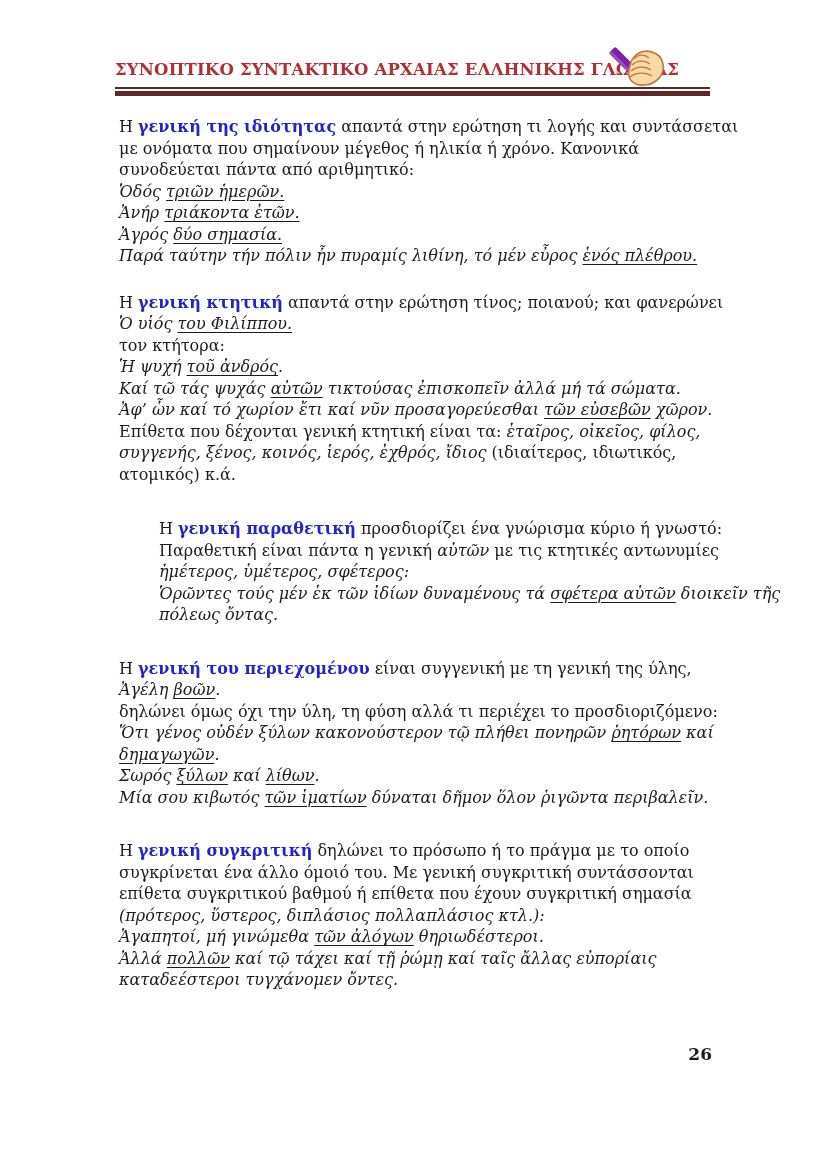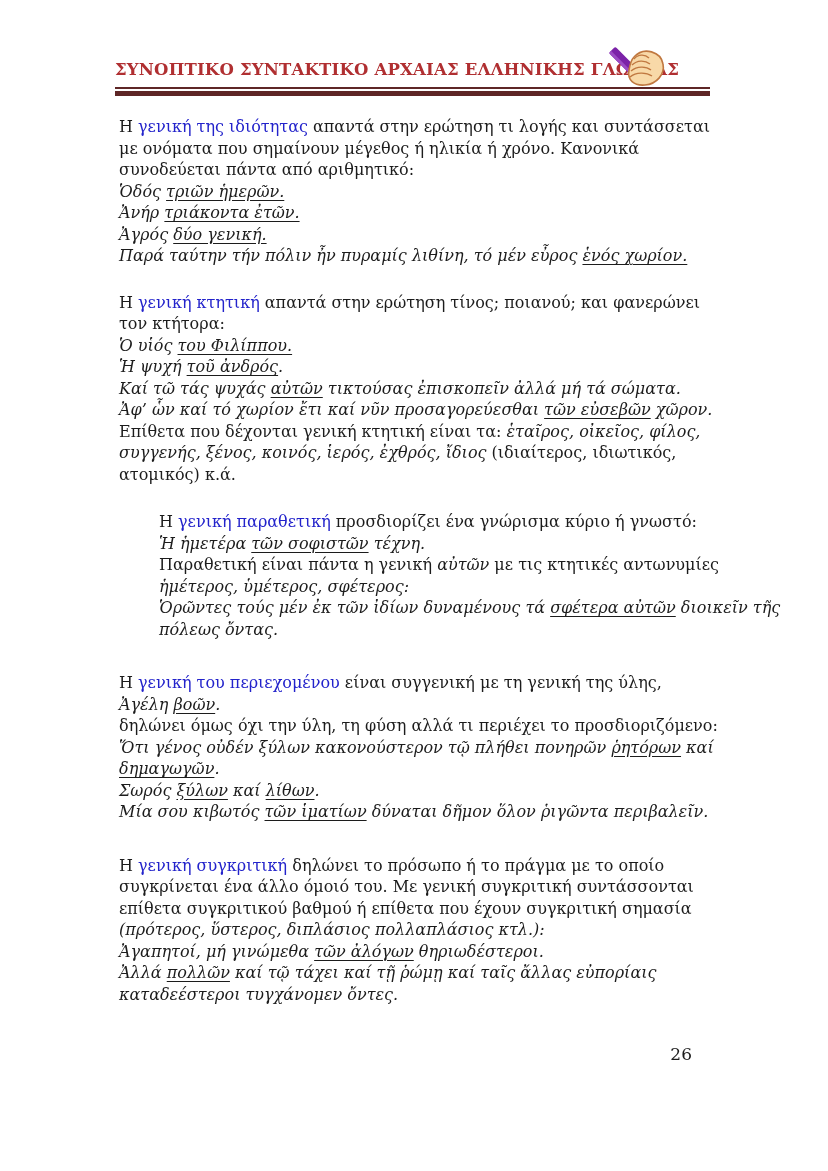--- a/index.html
+++ b/index.html
@@ -35,33 +35,34 @@
   .rule .thin{height:1.5px;background:var(--rule-color);}
   .rule .thick{height:5px;background:var(--rule-color);margin-top:2px;}
   
   .doc-body{
     position:absolute;
     top:116px;left:119px;right:100px;
     font-size:16px;
     line-height:21.5px;
   }
   .para{margin:0 0 25px 0;}
-  .para:nth-of-type(2){margin-bottom:26px;}
+  .para:nth-of-type(2){margin-bottom:33px;}
   .para:nth-of-type(3){margin-bottom:32px;margin-left:40px;}
   .para:nth-of-type(4){margin-bottom:24px;}
   .para:nth-of-type(5){margin-bottom:0;margin-top:32px;}
   .line{white-space:nowrap;}
-  .seg-h{color:var(--term-color);font-weight:normal;}
+  .seg-h{color:var(--term-color);font-weight:bold;}
   .seg-i{font-style:italic;}
   .seg-iu{font-style:italic;text-decoration:underline;text-underline-offset:2.5px;}
   
   .page-number{
     position:absolute;
-    top:1044px;right:136px;
+    top:1044px;right:116px;
     font-size:17px;
+    font-weight:bold;
   }
 </style>
 </head>
 <body>
 
 <div class="page">
 
   <div class="header">
     <div class="title">ΣΥΝΟΠΤΙΚΟ ΣΥΝΤΑΚΤΙΚΟ ΑΡΧΑΙΑΣ ΕΛΛΗΝΙΚΗΣ ΓΛΩΣΣΑΣ</div>
 
@@ -84,37 +85,36 @@
     </div>
   </div>
 
   <main class="doc-body" id="doc-body">
       <div class="para">
         <div class="line"><span>Η </span><span class="seg-h">γενική της ιδιότητας</span><span> απαντά στην ερώτηση τι λογής και συντάσσεται</span></div>
         <div class="line"><span>με ονόματα που σημαίνουν μέγεθος ή ηλικία ή χρόνο. Κανονικά</span></div>
         <div class="line"><span>συνοδεύεται πάντα από αριθμητικό:</span></div>
         <div class="line"><span class="seg-i">Ὁδός </span><span class="seg-iu">τριῶν ἡμερῶν.</span></div>
         <div class="line"><span class="seg-i">Ἀνήρ </span><span class="seg-iu">τριάκοντα ἐτῶν.</span></div>
-        <div class="line"><span class="seg-i">Ἀγρός </span><span class="seg-iu">δύο γενική.</span></div>
-        <div class="line"><span class="seg-i">Παρά ταύτην τήν πόλιν ἦν πυραμίς λιθίνη, τό μέν εὖρος </span><span class="seg-iu">ἑνός χωρίον.</span></div>
+        <div class="line"><span class="seg-i">Ἀγρός </span><span class="seg-iu">δύο σημασία.</span></div>
+        <div class="line"><span class="seg-i">Παρά ταύτην τήν πόλιν ἦν πυραμίς λιθίνη, τό μέν εὖρος </span><span class="seg-iu">ἑνός πλέθρου.</span></div>
       </div>
       <div class="para">
         <div class="line"><span>Η </span><span class="seg-h">γενική κτητική</span><span> απαντά στην ερώτηση τίνος; ποιανού; και φανερώνει</span></div>
+        <div class="line"><span class="seg-i">Ὁ υἱός </span><span class="seg-iu">του Φιλίππου.</span></div>
         <div class="line"><span>τον κτήτορα:</span></div>
-        <div class="line"><span class="seg-i">Ὁ υἱός </span><span class="seg-iu">του Φιλίππου.</span></div>
         <div class="line"><span class="seg-i">Ἡ ψυχή </span><span class="seg-iu">τοῦ ἀνδρός</span><span class="seg-i">.</span></div>
         <div class="line"><span class="seg-i">Καί τῶ τάς ψυχάς </span><span class="seg-iu">αὐτῶν</span><span class="seg-i"> τικτούσας ἐπισκοπεῖν ἀλλά μή τά σώματα.</span></div>
         <div class="line"><span class="seg-i">Ἀφ’ ὧν καί τό χωρίον ἔτι καί νῦν προσαγορεύεσθαι </span><span class="seg-iu">τῶν εὐσεβῶν</span><span class="seg-i"> χῶρον.</span></div>
         <div class="line"><span>Επίθετα που δέχονται γενική κτητική είναι τα: </span><span class="seg-i">ἑταῖρος, οἰκεῖος, φίλος,</span></div>
         <div class="line"><span class="seg-i">συγγενής, ξένος, κοινός, ἱερός, ἐχθρός, ἴδιος </span><span>(ιδιαίτερος, ιδιωτικός,</span></div>
         <div class="line"><span>ατομικός) κ.ά.</span></div>
       </div>
       <div class="para">
         <div class="line"><span>Η </span><span class="seg-h">γενική παραθετική</span><span> προσδιορίζει ένα γνώρισμα κύριο ή γνωστό:</span></div>
-        <div class="line"><span class="seg-i">Ἡ ἡμετέρα </span><span class="seg-iu">τῶν σοφιστῶν</span><span class="seg-i"> τέχνη.</span></div>
         <div class="line"><span>Παραθετική είναι πάντα η γενική </span><span class="seg-i">αὐτῶν</span><span> με τις κτητικές αντωνυμίες</span></div>
         <div class="line"><span class="seg-i">ἡμέτερος, ὑμέτερος, σφέτερος:</span></div>
         <div class="line"><span class="seg-i">Ὁρῶντες τούς μέν ἐκ τῶν ἰδίων δυναμένους τά </span><span class="seg-iu">σφέτερα αὐτῶν</span><span class="seg-i"> διοικεῖν τῆς</span></div>
         <div class="line"><span class="seg-i">πόλεως ὄντας.</span></div>
       </div>
       <div class="para">
         <div class="line"><span>Η </span><span class="seg-h">γενική του περιεχομένου</span><span> είναι συγγενική με τη γενική της ύλης,</span></div>
         <div class="line"><span class="seg-i">Ἀγέλη </span><span class="seg-iu">βοῶν</span><span class="seg-i">.</span></div>
         <div class="line"><span>δηλώνει όμως όχι την ύλη, τη φύση αλλά τι περιέχει το προσδιοριζόμενο:</span></div>
         <div class="line"><span class="seg-i">Ὅτι γένος οὐδέν ξύλων κακονούστερον τῷ πλήθει πονηρῶν </span><span class="seg-iu">ῥητόρων</span><span class="seg-i"> καί</span></div>

